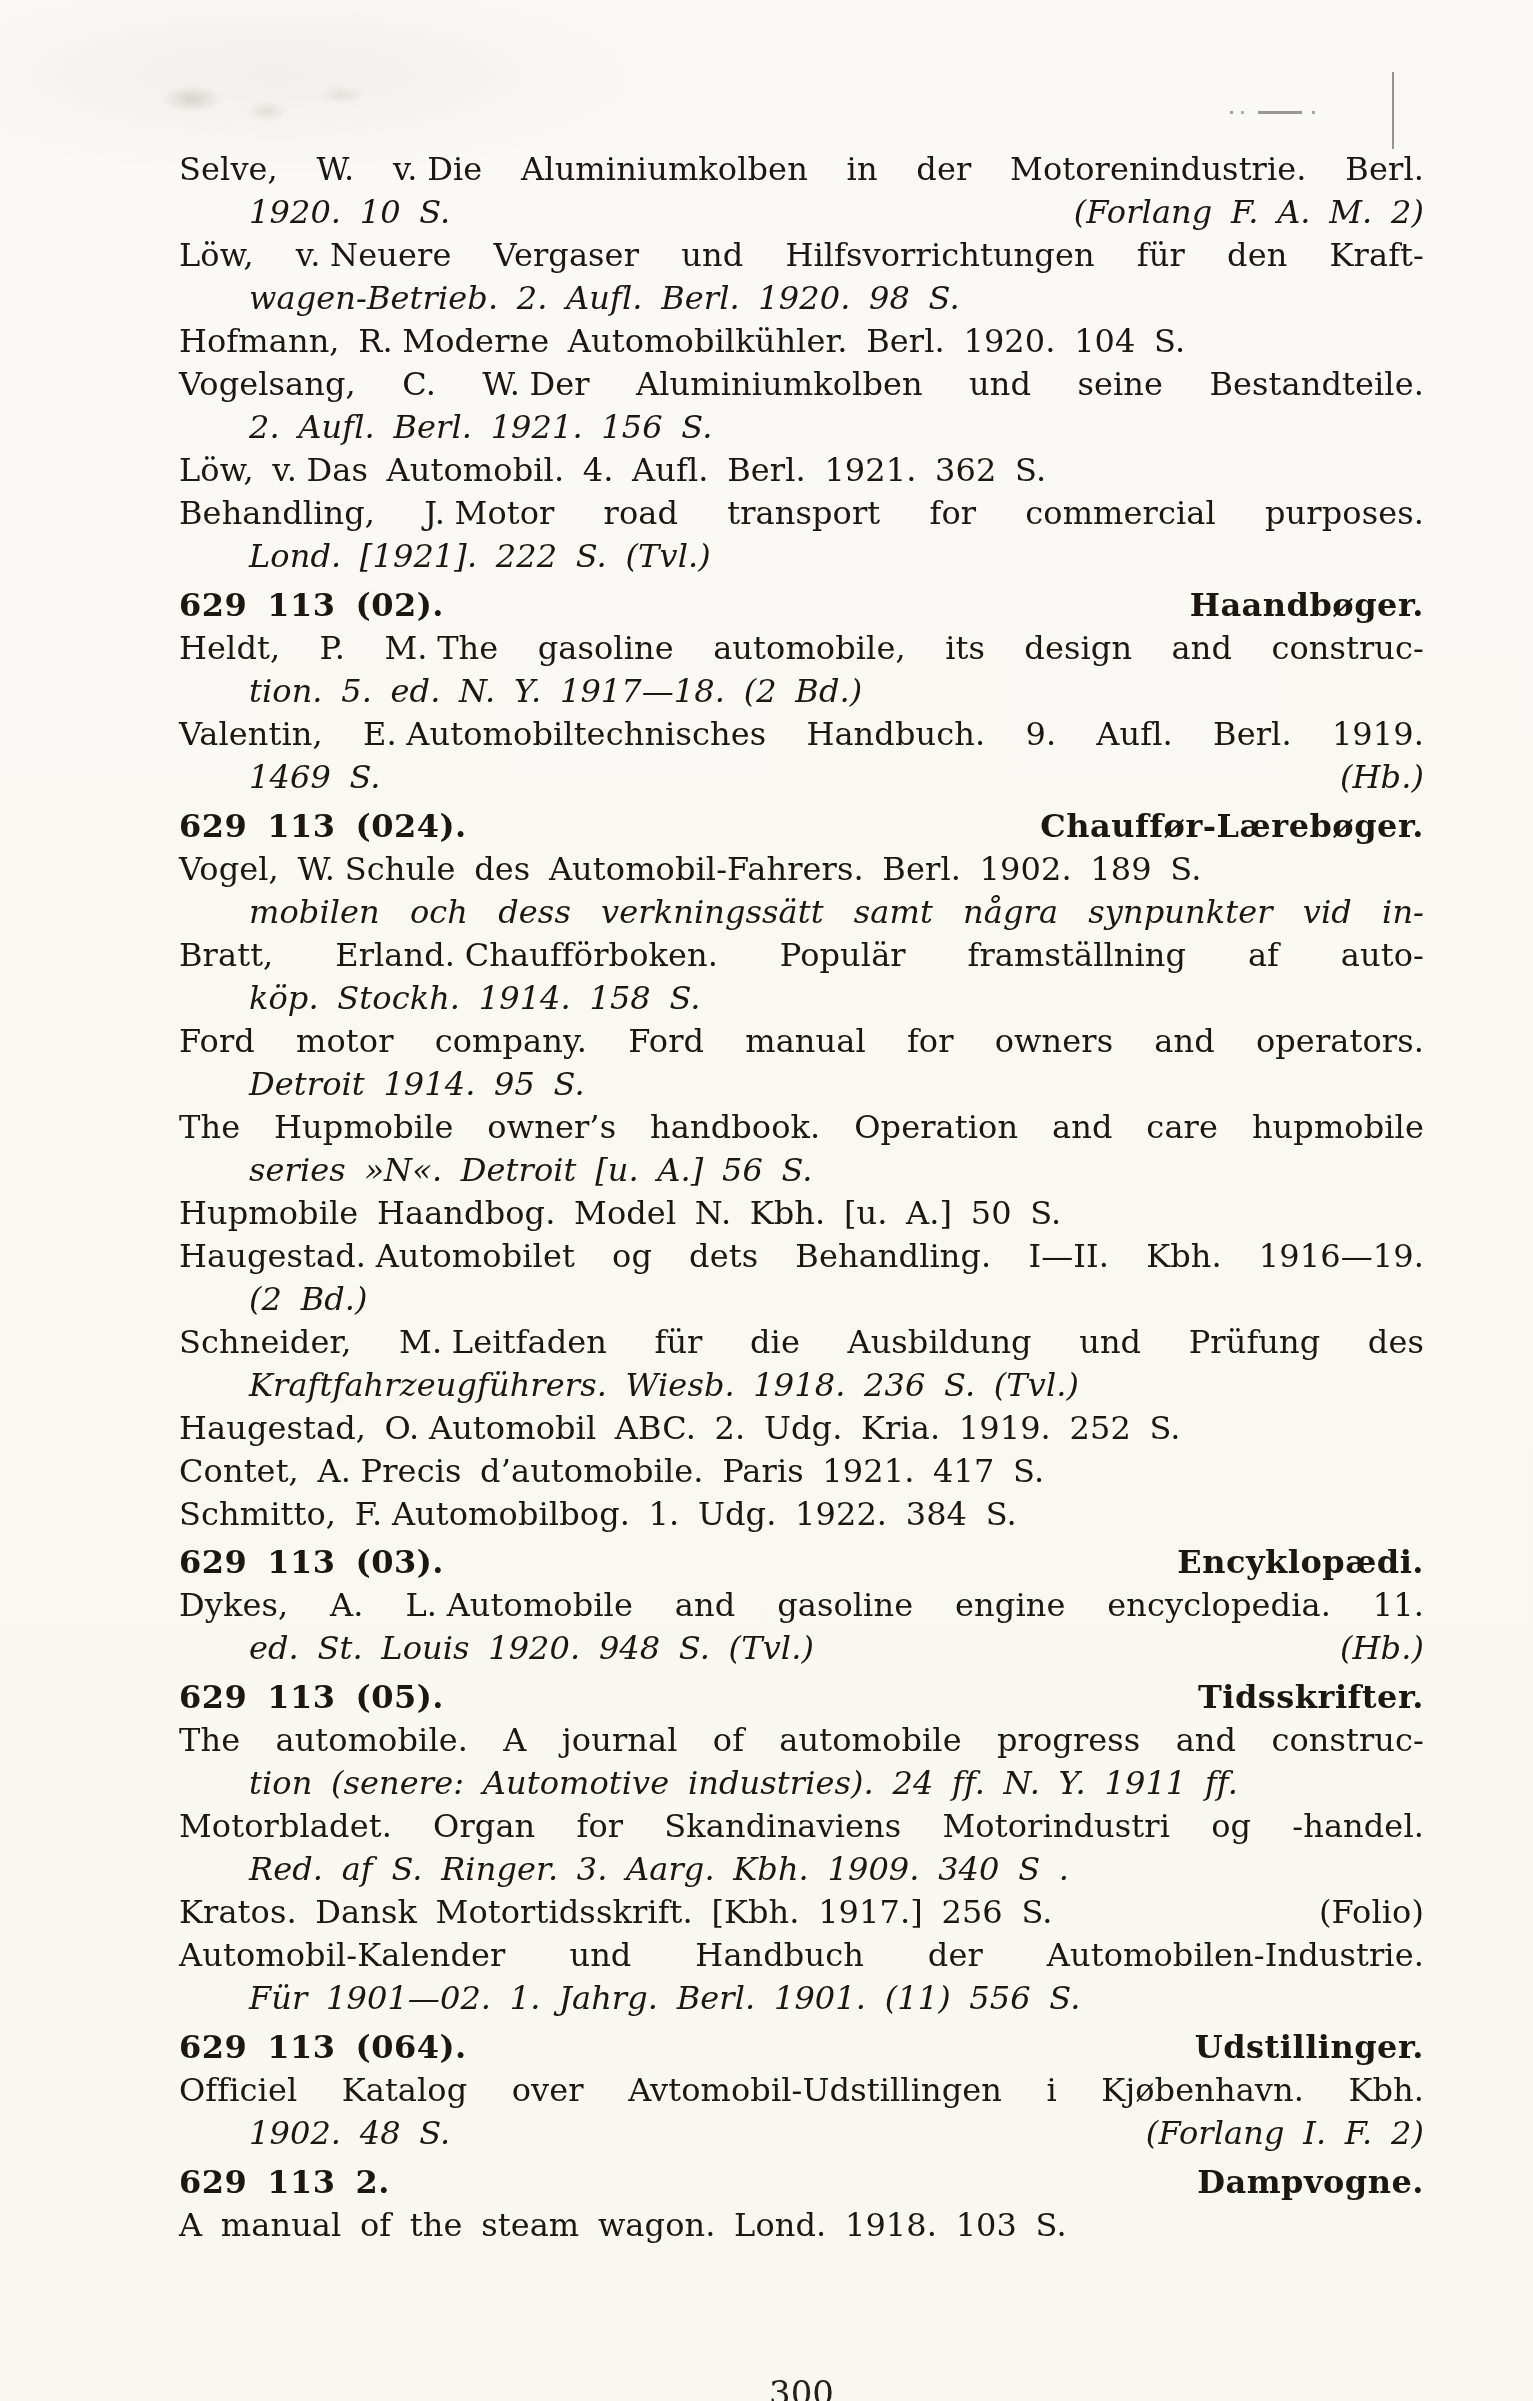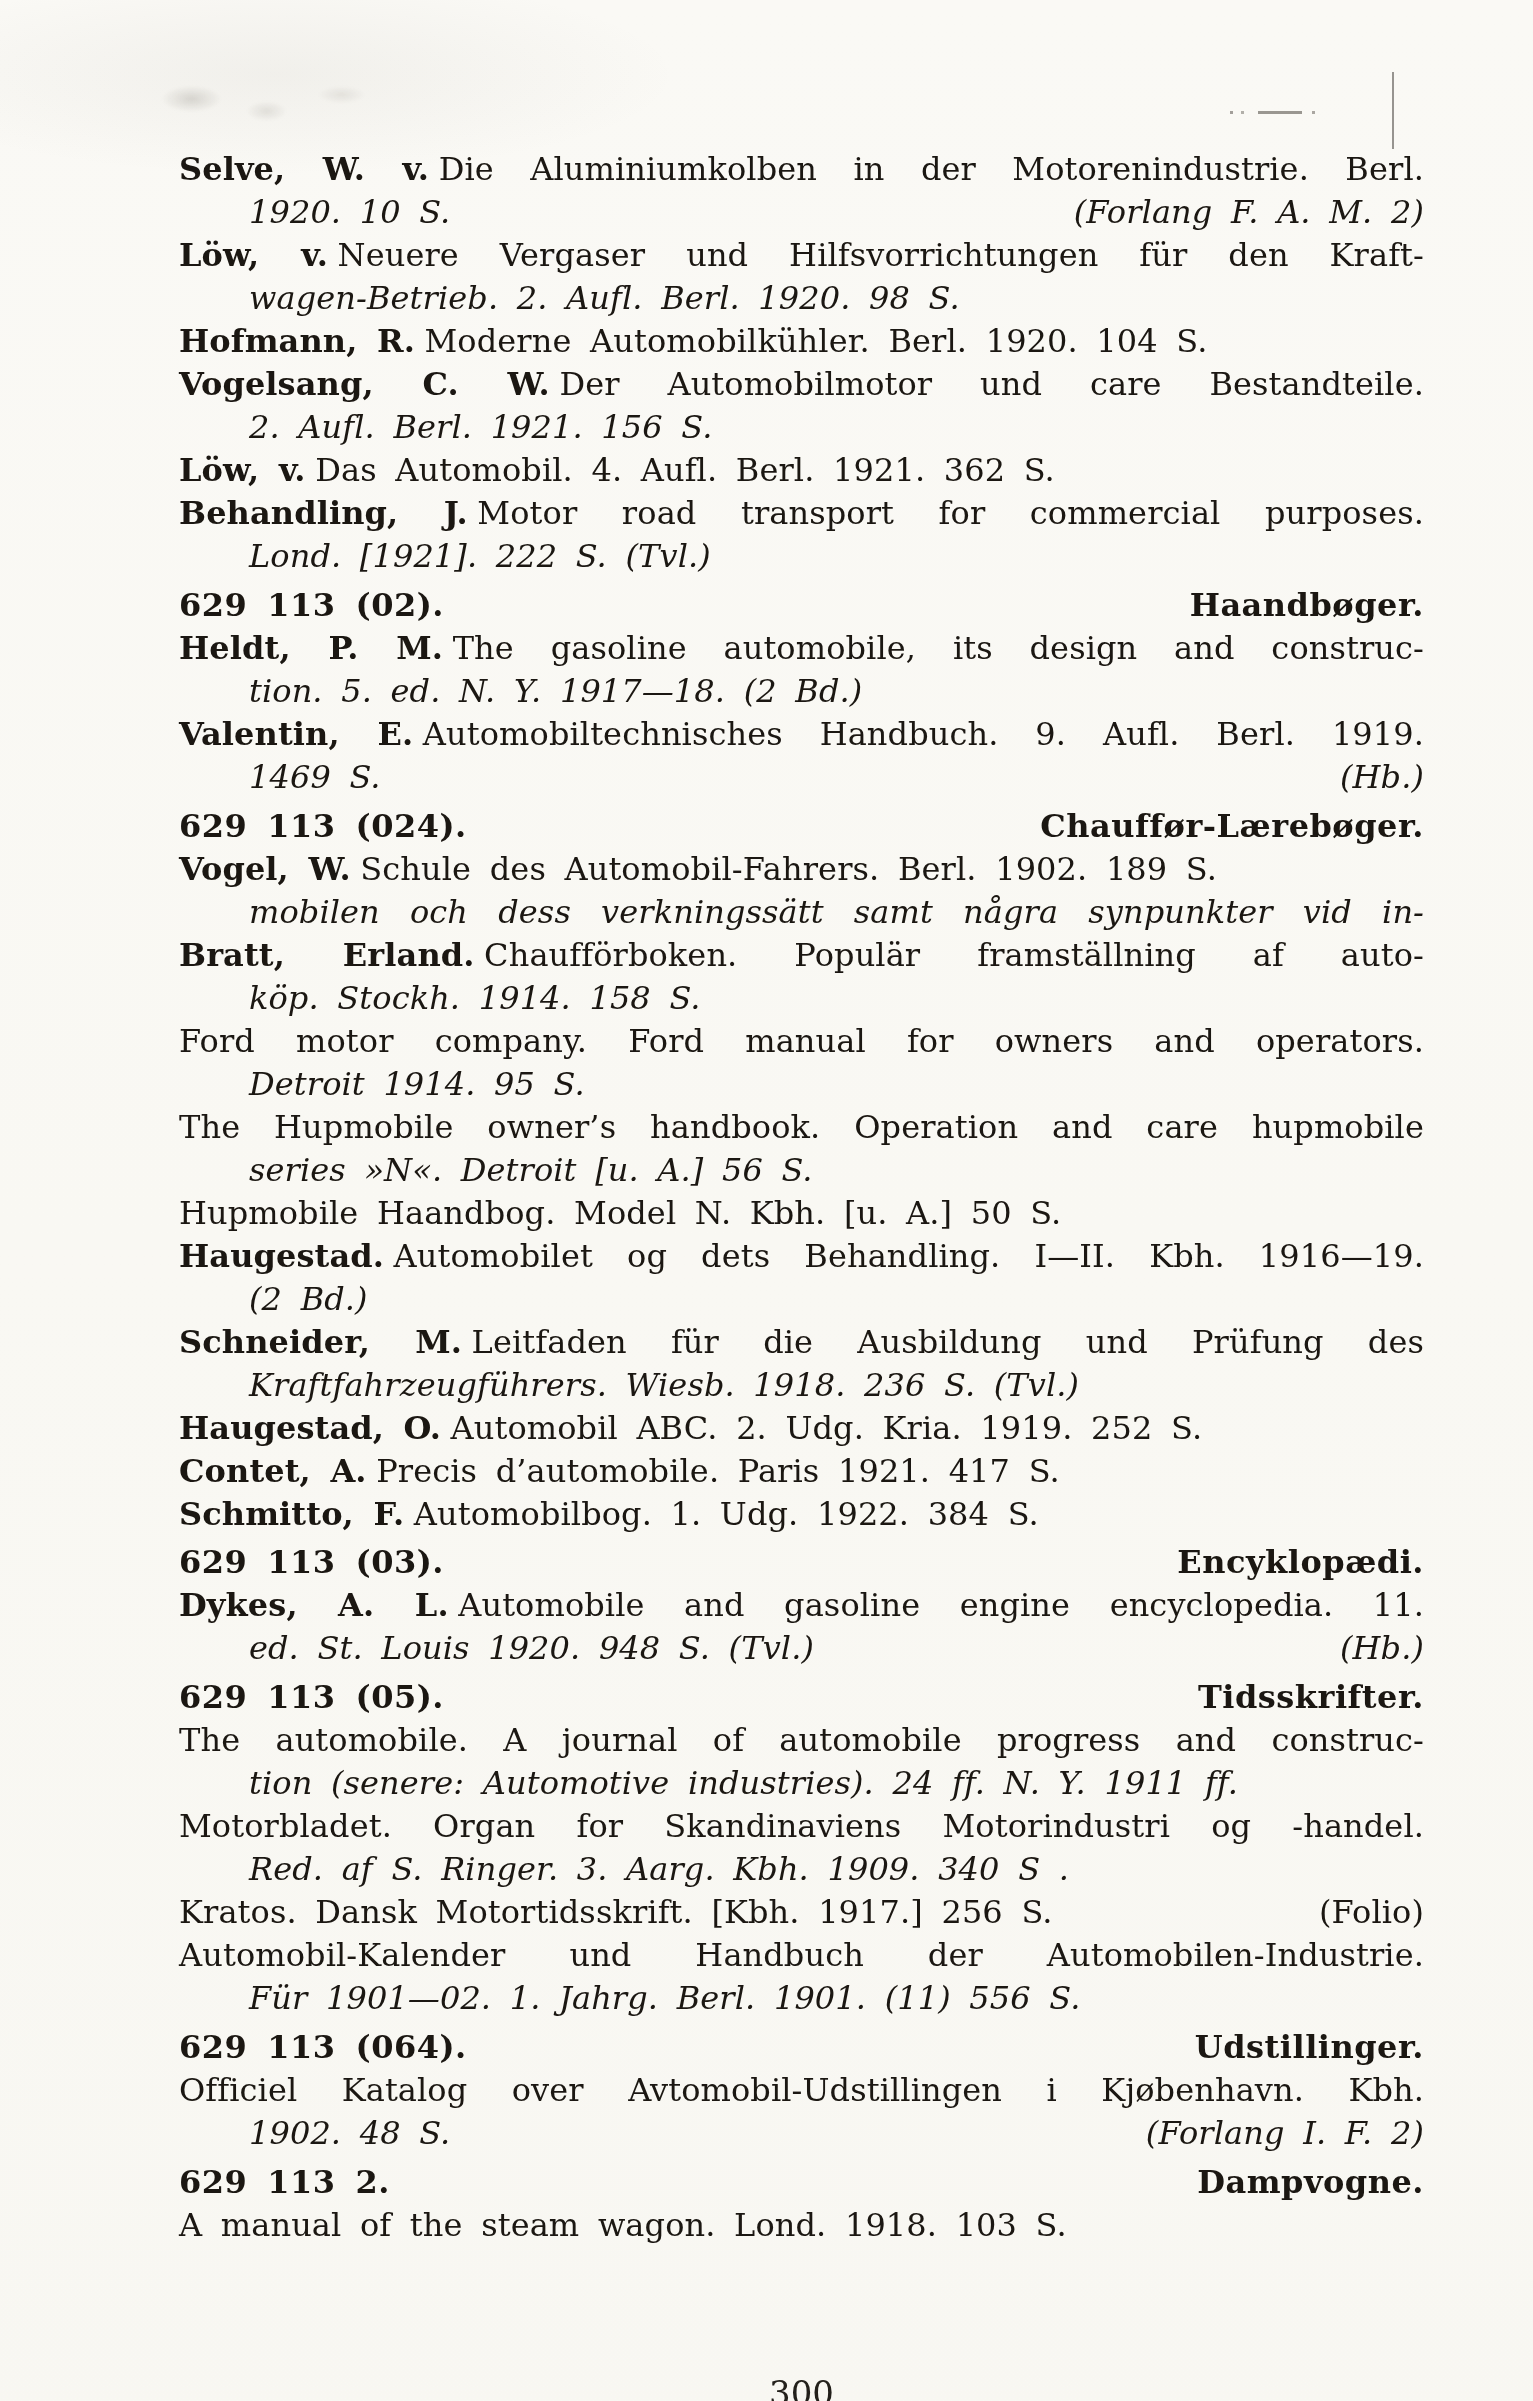--- a/index.html
+++ b/index.html
@@ -36,21 +36,21 @@
     justify-content:space-between;
     align-items:baseline;
     white-space:nowrap;
   }
   .line.indent{padding-left:70px;font-style:italic;}
   .line.heading{
     font-weight:bold;
     margin-top:5.8px;
     letter-spacing:0.5px;
   }
-  .author{font-weight:bold;padding-right:0.30em;}
+  .author{font-weight:normal;padding-right:0.30em;}
   .page-number{
     position:absolute;
     left:179px;top:2373px;width:1245px;
     text-align:center;
     font-size:34px;
     color:#23201b;
   }
   
   .smudge-tl{
     position:absolute;left:154px;top:62px;width:250px;height:82px;
@@ -89,21 +89,21 @@
 
   <div class="text-block" id="text-block">
       <div class="line fill"><span class="author">Selve, W. v.</span><span>Die Aluminiumkolben in der Motorenindustrie. Berl.</span></div>
       <div class="line indent flexrow">
         <span><span>1920.  10 S.</span></span>
         <span>(Forlang F. A. M. 2)</span>
       </div>
       <div class="line fill"><span class="author">Löw, v.</span><span>Neuere Vergaser und Hilfsvorrichtungen für den Kraft-</span></div>
       <div class="line indent"><span>wagen-Betrieb.  2. Aufl.  Berl. 1920.  98 S.</span></div>
       <div class="line"><span class="author">Hofmann, R.</span><span>Moderne Automobilkühler.  Berl. 1920.  104 S.</span></div>
-      <div class="line fill"><span class="author">Vogelsang, C. W.</span><span>Der Automobilmotor und care Bestandteile.</span></div>
+      <div class="line fill"><span class="author">Vogelsang, C. W.</span><span>Der Aluminiumkolben und seine Bestandteile.</span></div>
       <div class="line indent"><span>2. Aufl.  Berl. 1921.  156 S.</span></div>
       <div class="line"><span class="author">Löw, v.</span><span>Das Automobil.  4. Aufl.  Berl. 1921.  362 S.</span></div>
       <div class="line fill"><span class="author">Behandling, J.</span><span>Motor road transport for commercial purposes.</span></div>
       <div class="line indent"><span>Lond. [1921].  222 S.  (Tvl.)</span></div>
       <div class="line heading flexrow">
         <span><span>629 113 (02).</span></span>
         <span>Haandbøger.</span>
       </div>
       <div class="line fill"><span class="author">Heldt, P. M.</span><span>The gasoline automobile, its design and construc-</span></div>
       <div class="line indent"><span>tion.  5. ed.  N. Y.  1917—18.  (2 Bd.)</span></div>

